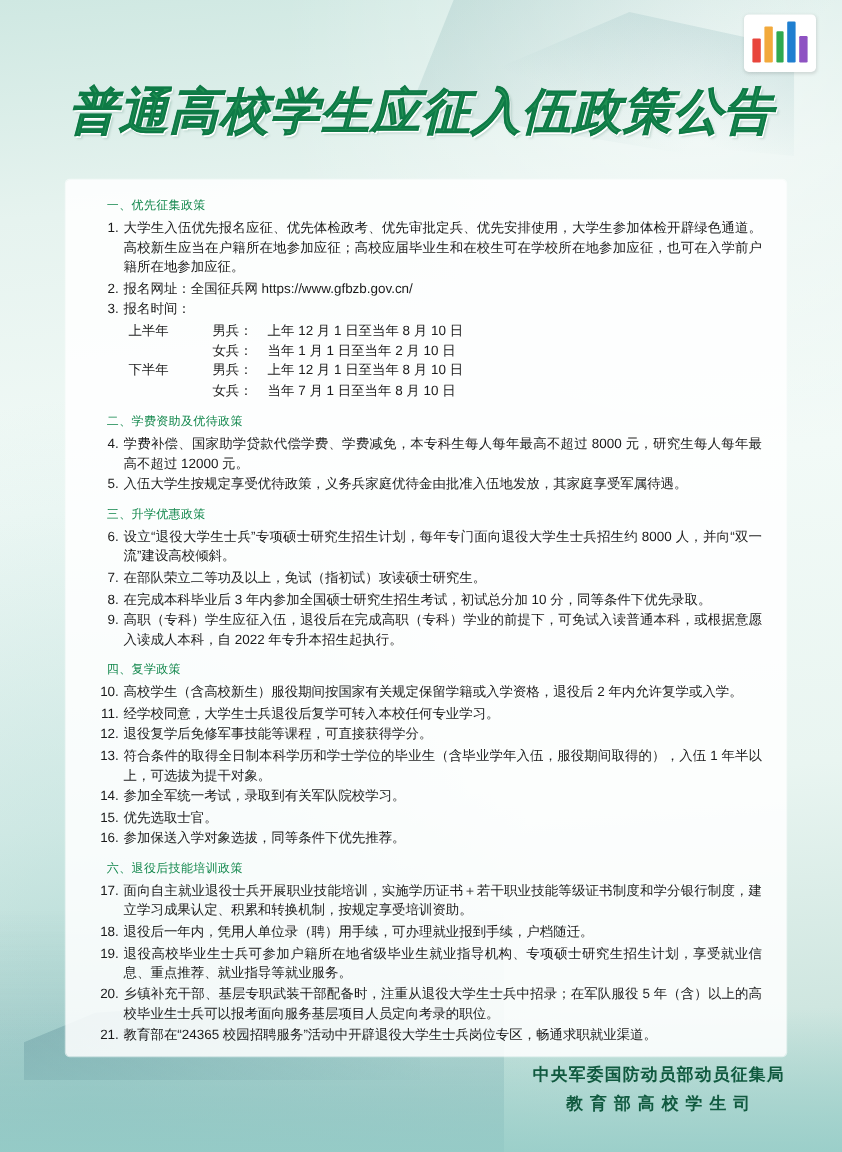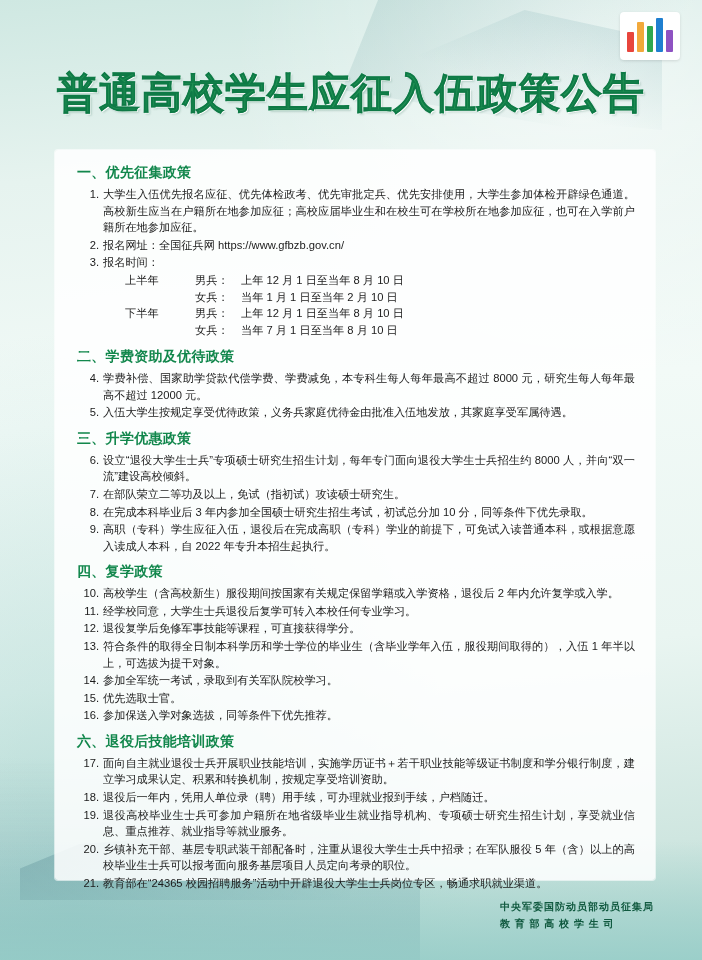--- a/index.html
+++ b/index.html
@@ -64,67 +64,68 @@
   
   #title {
     position:absolute; top:66px; left:0; right:0;
     text-align:center;
     font-family: "Liberation Sans", "DejaVu Sans", sans-serif;
     font-size: 41px;
     font-weight: bold;
     letter-spacing: 1px;
     color: #1f8f52;
     text-shadow: 1px 1px 0 #ffffff, 2px 2px 2px rgba(0,80,50,.18);
+    font-style: italic;
     -webkit-text-stroke: 0.6px #0e7a46;
   }
 
   
   #card {
     position:absolute;
     left:55px; top:150px; width:600px; height:730px;
     background: rgba(255,255,255,0.86);
     border-radius: 3px;
     padding: 14px 20px 10px 22px;
     box-shadow: 0 0 0 1px rgba(255,255,255,.6);
   }
 
   .sec-title {
     color:#12874c;
-    font-weight:bold;
-    font-size:14px;
-    margin: 9px 0 4px 0;
+    font-weight:normal;
+    font-size:10px;
+    margin: 9px 0 4px 12px;
     letter-spacing:.3px;
   }
   .sec-title:first-child { margin-top:0; }
 
   ol.items { list-style:none; margin:0; padding:0; }
   li.item {
     display:flex;
     font-size:11.2px;
     line-height:1.48;
     color:#1b1b1b;
     margin: 1px 0 1px 0;
   }
   li.item .num {
     width: 26px; min-width:26px;
     text-align:right;
     padding-right:4px;
     color:#1b1b1b;
   }
   li.item .txt { flex:1; text-align:justify; }
-  .sub { margin-left: 48px; font-size:11.2px; line-height:1.5; color:#1b1b1b; }
+  .sub { margin-left: 30px; font-size:11.2px; line-height:1.5; color:#1b1b1b; }
   .sub .row { display:flex; }
   .sub .row .lab { width:70px; min-width:70px; }
   .sub .row .lab2 { width:46px; min-width:46px; }
 
   
   #footer {
     position:absolute; right:48px; bottom:28px;
-    text-align:left;
-    font-size:10px;
+    text-align:center;
+    font-size:14px;
     font-weight:bold;
     color:#10593f;
     line-height:1.7;
     letter-spacing:1px;
   }
   #footer div { white-space:nowrap; }
 </style>
 </head>
 <body>
 

